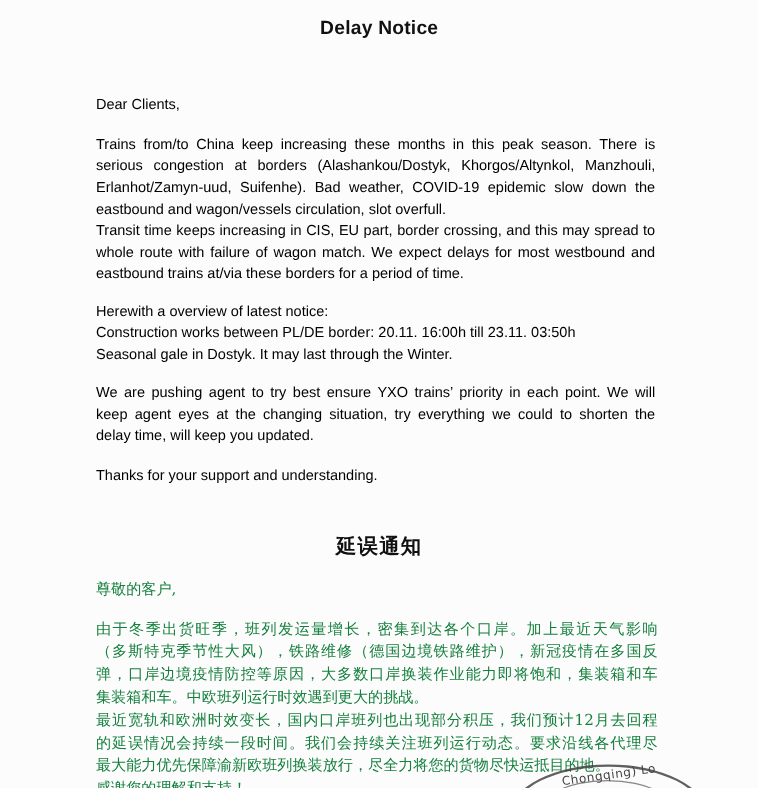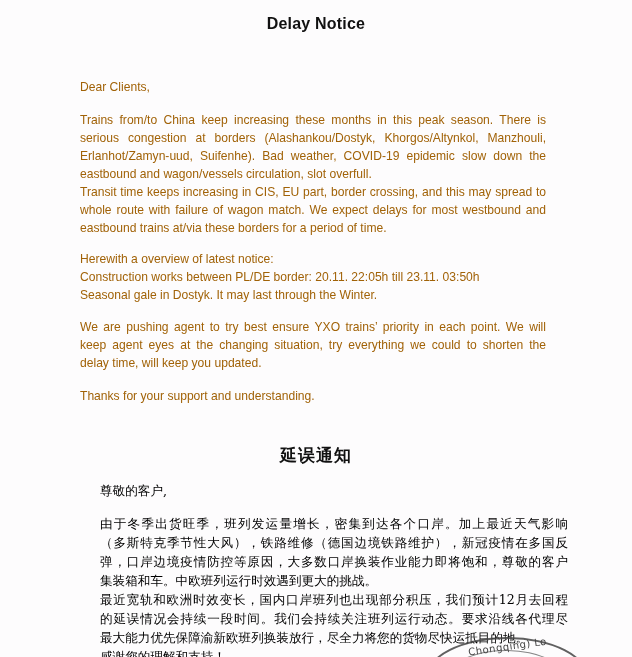--- a/index.html
+++ b/index.html
@@ -9,32 +9,32 @@
     font-family: "Liberation Sans", "DejaVu Sans", sans-serif;
     color: #222;
   }
   .page { position: absolute; left: 0; top: 0; width: 556px; height: 657px; }
   .title-en {
     position: absolute; top: 15px; left: 0; width: 632px; text-align: center;
     font-size: 16px; font-weight: bold; color: #111; letter-spacing: 0.2px;
   }
   .line {
     position: absolute; left: 80px; width: 466px;
-    font-size: 12.1px; line-height: 14px; white-space: nowrap; color: #a16207;
+    font-size: 12.1px; line-height: 14px; white-space: nowrap; color: #000000;
   }
   .just { text-align: justify; text-align-last: justify; white-space: normal; }
   .title-zh {
     position: absolute; top: 444px; left: 0; width: 632px; text-align: center;
     font-size: 17px; font-weight: bold; color: #111; letter-spacing: 1px;
     font-family: "DejaVu Sans", sans-serif;
   }
   .zh {
     position: absolute; left: 80px; width: 468px;
     font-family: "DejaVu Serif", serif;
-    font-size: 12.6px; line-height: 15px; color: #000000; white-space: nowrap; margin-left: 20px;
+    font-size: 12.6px; line-height: 15px; color: #15803d; white-space: nowrap;
   }
   .zh.just { white-space: normal; }
   .stamp {
     position: absolute; left: 425px; top: 637px; width: 160px; height: 80px;
     border: 2px solid #444; border-radius: 50%; opacity: 0.85;
   }
   .stamp-inner {
     position: absolute; left: 445px; top: 650px; width: 120px; height: 60px;
     border: 1.5px solid #555; border-radius: 50%; opacity: 0.7;
   }
@@ -58,40 +58,40 @@
     <div class="line just" style="top:131px;">serious congestion at borders (Alashankou/Dostyk, Khorgos/Altynkol, Manzhouli,</div>
     <div class="line just" style="top:149px;">Erlanhot/Zamyn-uud, Suifenhe). Bad weather, COVID-19 epidemic slow down the</div>
     <div class="line" style="top:167px;">eastbound and wagon/vessels circulation, slot overfull.</div>
     <div class="line just" style="top:185px;">Transit time keeps increasing in CIS, EU part, border crossing, and this may spread to</div>
     <div class="line just" style="top:203px;">whole route with failure of wagon match. We expect delays for most westbound and</div>
     <div class="line" style="top:221px;">eastbound trains at/via these borders  for a period of time.</div>
   </div>
 
   <div>
     <div class="line" style="top:252px;">Herewith a overview of latest notice:</div>
-    <div class="line" style="top:270px;">Construction works between PL/DE border: 20.11. 22:05h till 23.11. 03:50h</div>
+    <div class="line" style="top:270px;">Construction works between PL/DE border: 20.11. 16:00h till 23.11. 03:50h</div>
     <div class="line" style="top:288px;">Seasonal gale in Dostyk. It may last through the Winter.</div>
   </div>
 
   <div>
     <div class="line just" style="top:320px;">We are pushing agent to try best ensure YXO trains’ priority in each point. We will</div>
     <div class="line just" style="top:338px;">keep agent eyes at the changing situation, try everything we could to shorten the</div>
     <div class="line" style="top:356px;">delay time, will keep you updated.</div>
   </div>
 
   <div class="line" style="top:389px;">Thanks for your support and understanding.</div>
 
   <div class="title-zh">延误通知</div>
 
   <div class="zh" style="top:483px;">尊敬的客户,</div>
 
   <div>
     <div class="zh just" style="top:516px;">由于冬季出货旺季，班列发运量增长，密集到达各个口岸。加上最近天气影响</div>
     <div class="zh just" style="top:535px;">（多斯特克季节性大风），铁路维修（德国边境铁路维护），新冠疫情在多国反</div>
-    <div class="zh just" style="top:554px;">弹，口岸边境疫情防控等原因，大多数口岸换装作业能力即将饱和，尊敬的客户</div>
+    <div class="zh just" style="top:554px;">弹，口岸边境疫情防控等原因，大多数口岸换装作业能力即将饱和，集装箱和车</div>
     <div class="zh" style="top:573px;">集装箱和车。中欧班列运行时效遇到更大的挑战。</div>
     <div class="zh just" style="top:592px;">最近宽轨和欧洲时效变长，国内口岸班列也出现部分积压，我们预计12月去回程</div>
     <div class="zh just" style="top:611px;">的延误情况会持续一段时间。我们会持续关注班列运行动态。要求沿线各代理尽</div>
     <div class="zh" style="top:630px;">最大能力优先保障渝新欧班列换装放行，尽全力将您的货物尽快运抵目的地。</div>
     <div class="zh" style="top:649px;">感谢您的理解和支持！</div>
   </div>
 
   <div class="stamp"></div>
   <div class="stamp-inner"></div>
   <div class="stamp-text">Chongqing) Lo</div>

